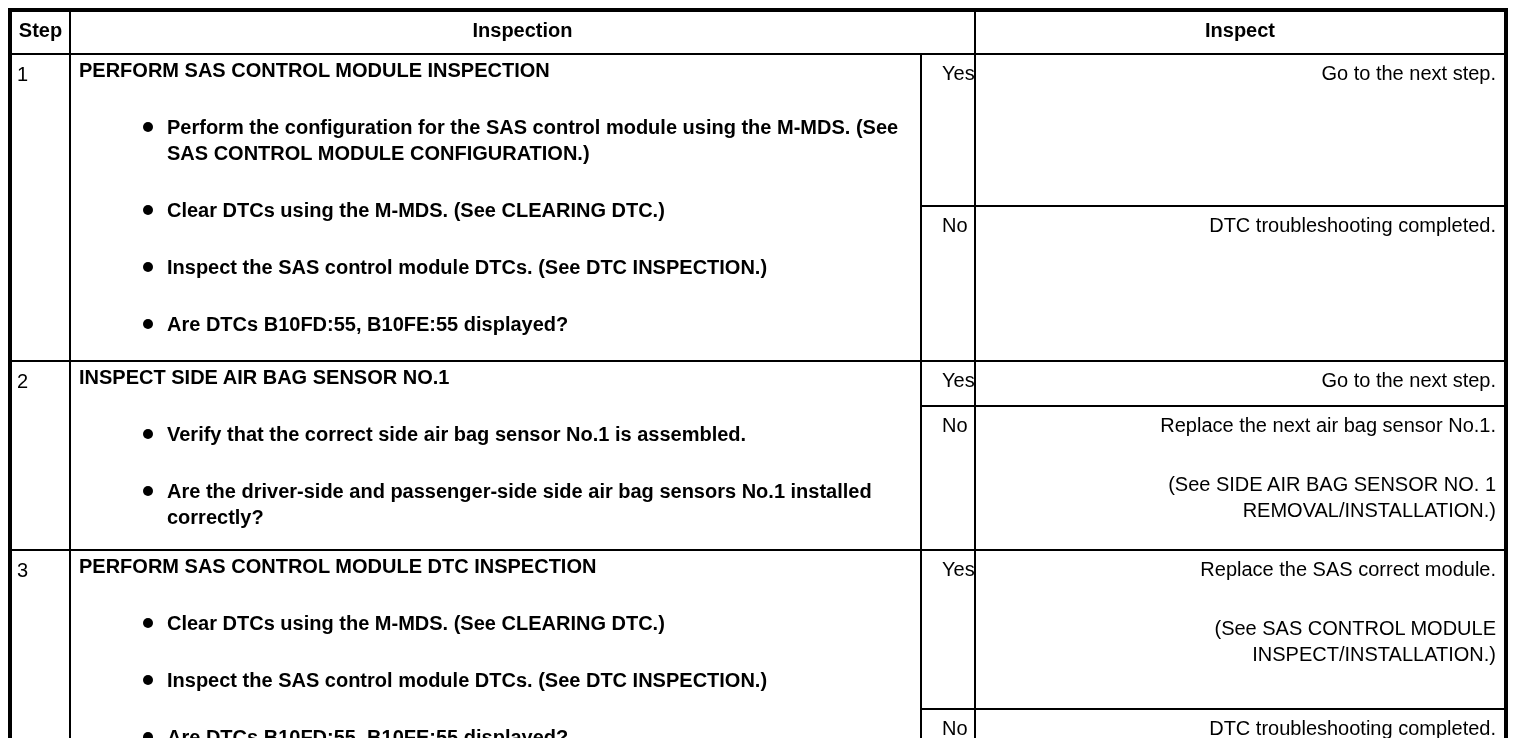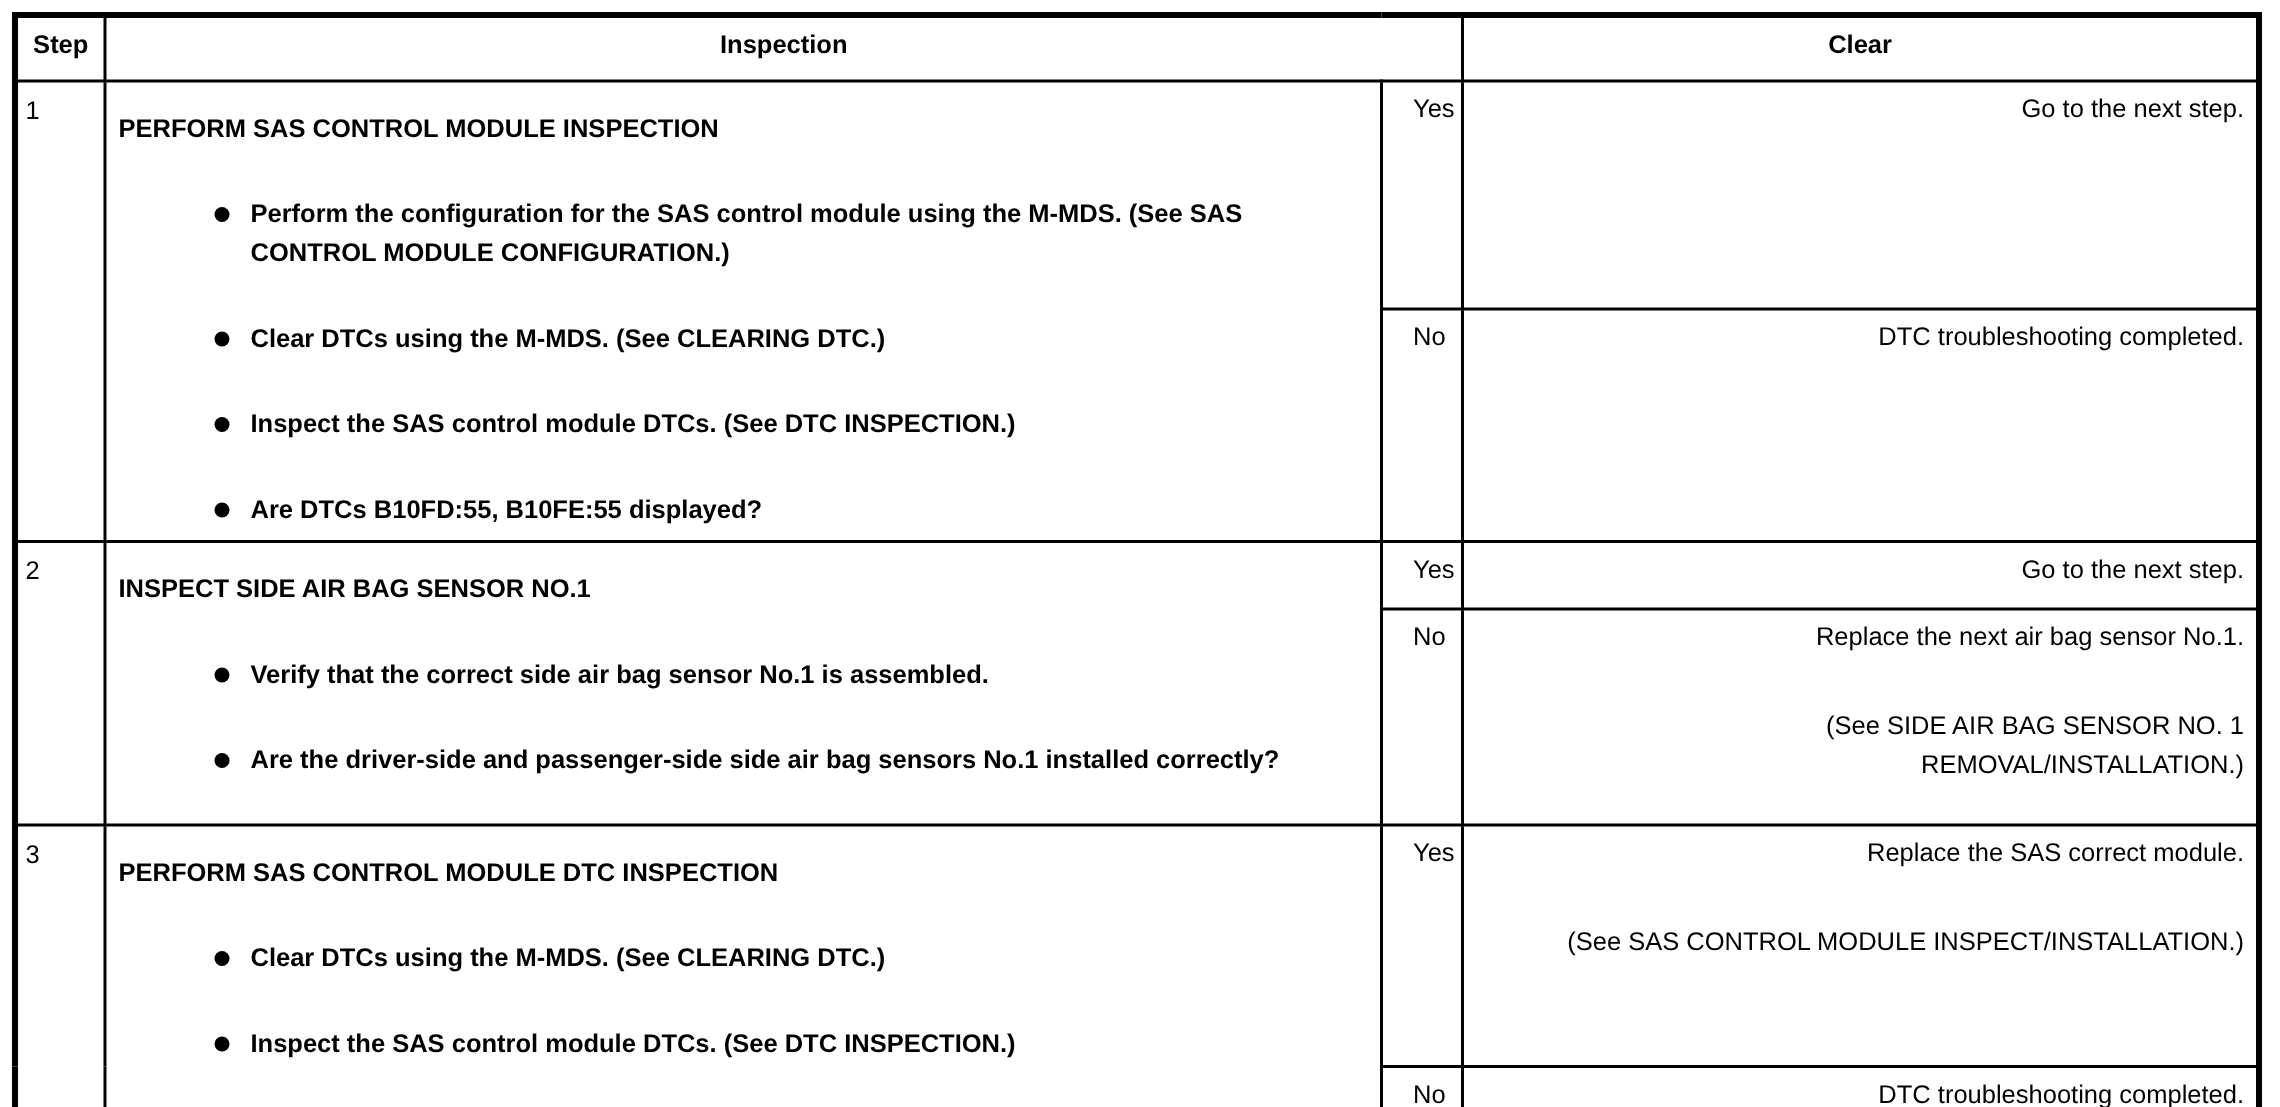--- a/index.html
+++ b/index.html
@@ -20,36 +20,36 @@
     border: 4px solid #000000;
   }
   col.c-step   { width: 60px; }
   col.c-insp   { width: 851px; }
   col.c-yn     { width: 54px; }
   col.c-action { width: 531px; }
   th, td {
     border: 2px solid #000000;
     vertical-align: top;
     padding: 0;
-    font-size: 17px;
+    font-size: 20px;
     line-height: 26px;
     overflow: hidden;
   }
   th {
     font-weight: bold;
     text-align: center;
     height: 36px;
     padding-top: 5px;
   }
   td.step-cell {
     padding: 6px 2px 0 5px;
     font-weight: normal;
   }
   td.insp-cell {
-    padding: 18px 10px 0 8px;
+    padding: 2px 10px 0 8px;
   }
   .insp-title {
     margin: 0;
     font-weight: bold;
     line-height: 26px;
   }
   ul.bullets {
     list-style: none;
     margin: 0;
     padding: 0;
@@ -100,21 +100,21 @@
   <colgroup>
     <col class="c-step">
     <col class="c-insp">
     <col class="c-yn">
     <col class="c-action">
   </colgroup>
   <thead>
     <tr>
       <th>Step</th>
       <th colspan="2">Inspection</th>
-      <th>Clear</th>
+      <th>Inspect</th>
     </tr>
   </thead>
   <tbody>
 
     <tr class="h-r1y">
       <td class="step-cell" rowspan="2">1</td>
       <td class="insp-cell" rowspan="2">
         <p class="insp-title">PERFORM SAS CONTROL MODULE INSPECTION</p>
         <ul class="bullets">
           <li><span class="dot"></span><span>Perform the configuration for the SAS control module using the M-MDS. (See SAS CONTROL MODULE CONFIGURATION.)</span></li>

